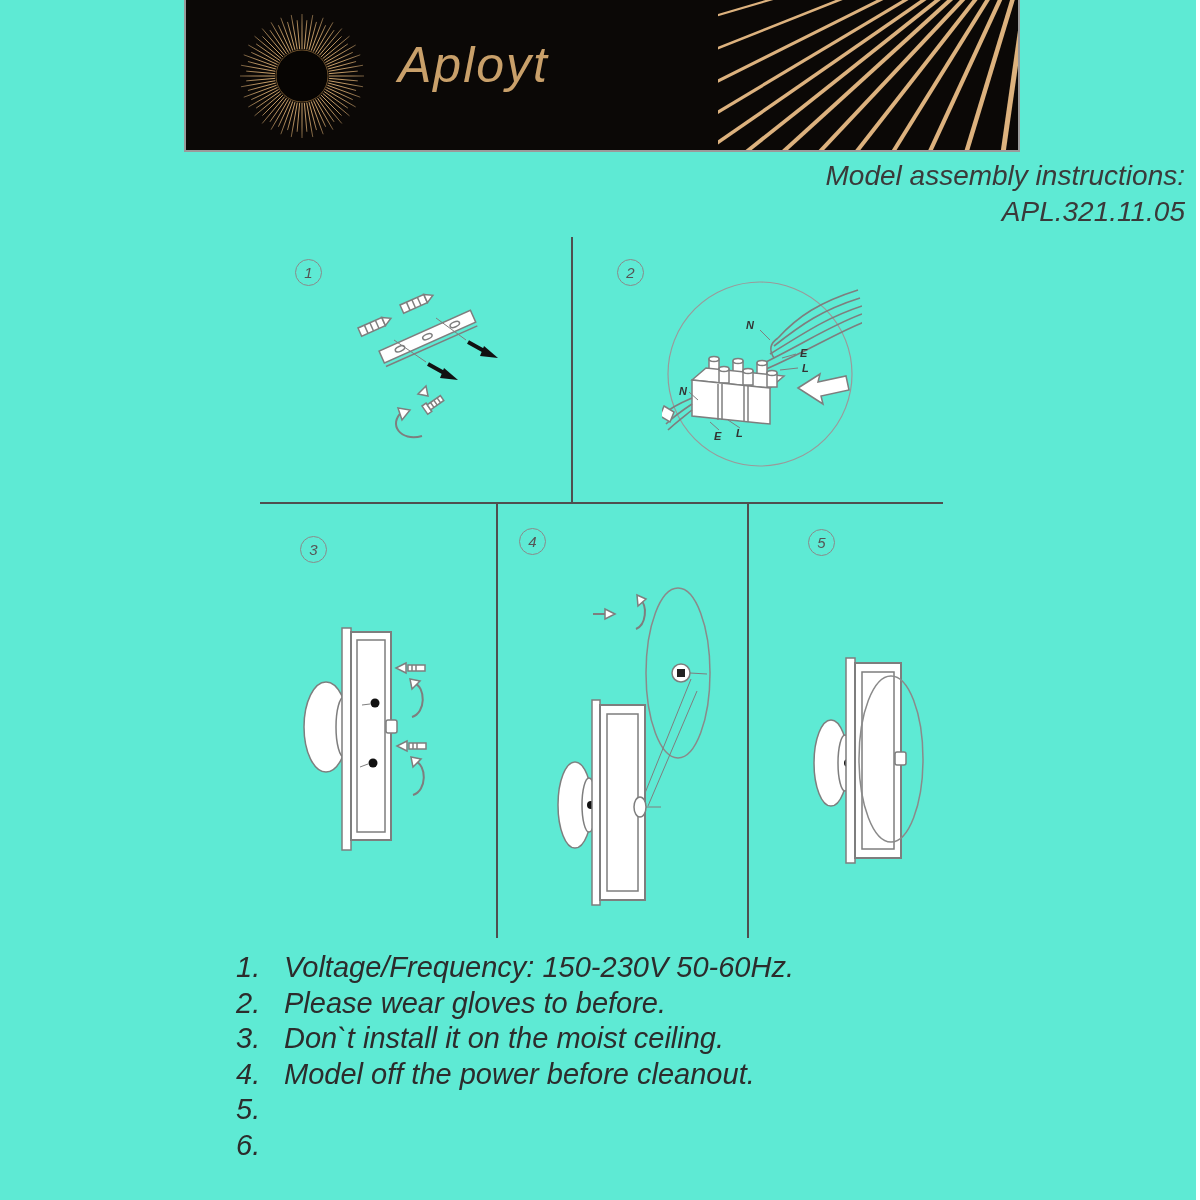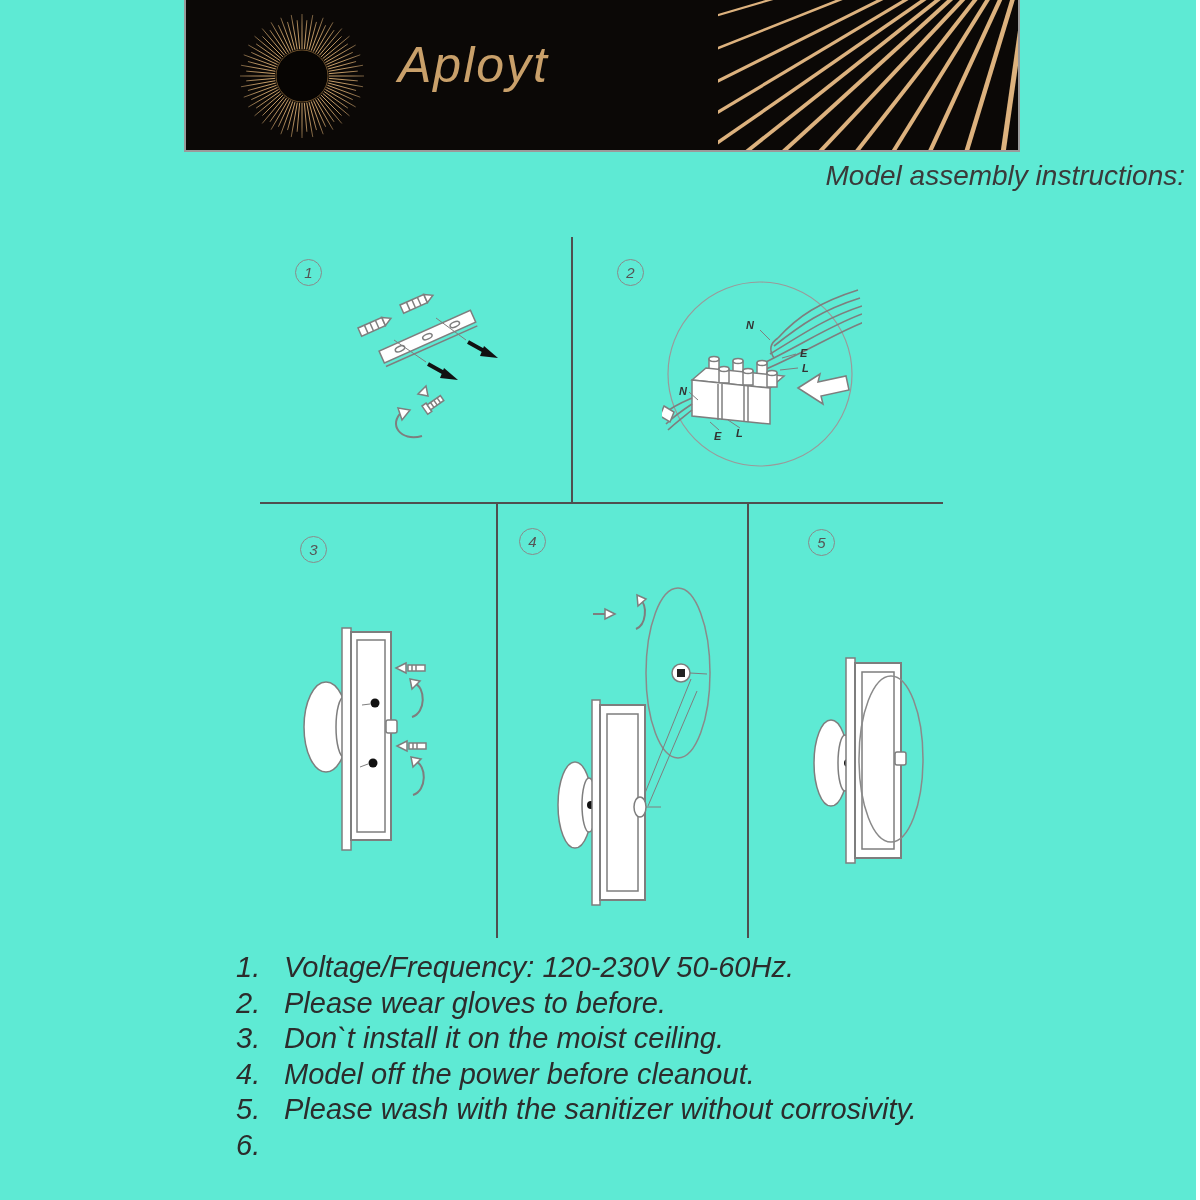--- a/index.html
+++ b/index.html
@@ -140,20 +140,21 @@
         <line x1="318" y1="-78" x2="132" y2="160" stroke="#ddb27e" stroke-width="4"></line>
         <line x1="318" y1="-78" x2="170" y2="160" stroke="#ddb27e" stroke-width="4"></line>
         <line x1="318" y1="-78" x2="208" y2="160" stroke="#ddb27e" stroke-width="4.2"></line>
         <line x1="318" y1="-78" x2="246" y2="160" stroke="#ddb27e" stroke-width="4.5"></line>
         <line x1="318" y1="-78" x2="284" y2="160" stroke="#ddb27e" stroke-width="5"></line>
       </svg>
   </div>
 
   <div class="title">
     <div>Model assembly instructions:</div>
+    <div>APL.321.11.05</div>
   </div>
 
   <div class="div-line v-top"></div>
   <div class="div-line h-mid"></div>
   <div class="div-line v-left"></div>
   <div class="div-line v-right"></div>
 
   <div class="badge b1">1</div>
   <div class="badge b2">2</div>
   <div class="badge b3">3</div>
@@ -329,36 +330,35 @@
     <rect x="46" y="13" width="9" height="205" fill="#fff"></rect>
     <rect x="55" y="18" width="46" height="195" fill="#fff" stroke-width="2"></rect>
     <rect x="62" y="27" width="32" height="177" fill="#fff"></rect>
     <ellipse cx="91" cy="114" rx="32" ry="83" stroke="#8a8a8a" fill="#fff" fill-opacity="0"></ellipse>
     <rect x="95" y="107" width="11" height="13" rx="2" fill="#fff"></rect>
   </svg>
 
   <div class="list">
     <div class="row">
       <span class="num">1.</span>
-      <span>Voltage/Frequency: 120-230V 50-60Hz.</span>
+      <span>Voltage/Frequency: 150-230V 50-60Hz.</span>
     </div>
     <div class="row">
       <span class="num">2.</span>
       <span>Please wear gloves to before.</span>
     </div>
     <div class="row">
       <span class="num">3.</span>
       <span>Don`t install it on the moist ceiling.</span>
     </div>
     <div class="row">
       <span class="num">4.</span>
       <span>Model off the power before cleanout.</span>
     </div>
     <div class="row">
       <span class="num">5.</span>
-      <span>Please wash with the sanitizer without corrosivity.</span>
     </div>
     <div class="row">
       <span class="num">6.</span>
     </div>
   </div>
 
 </div>
 
 </body></html>

